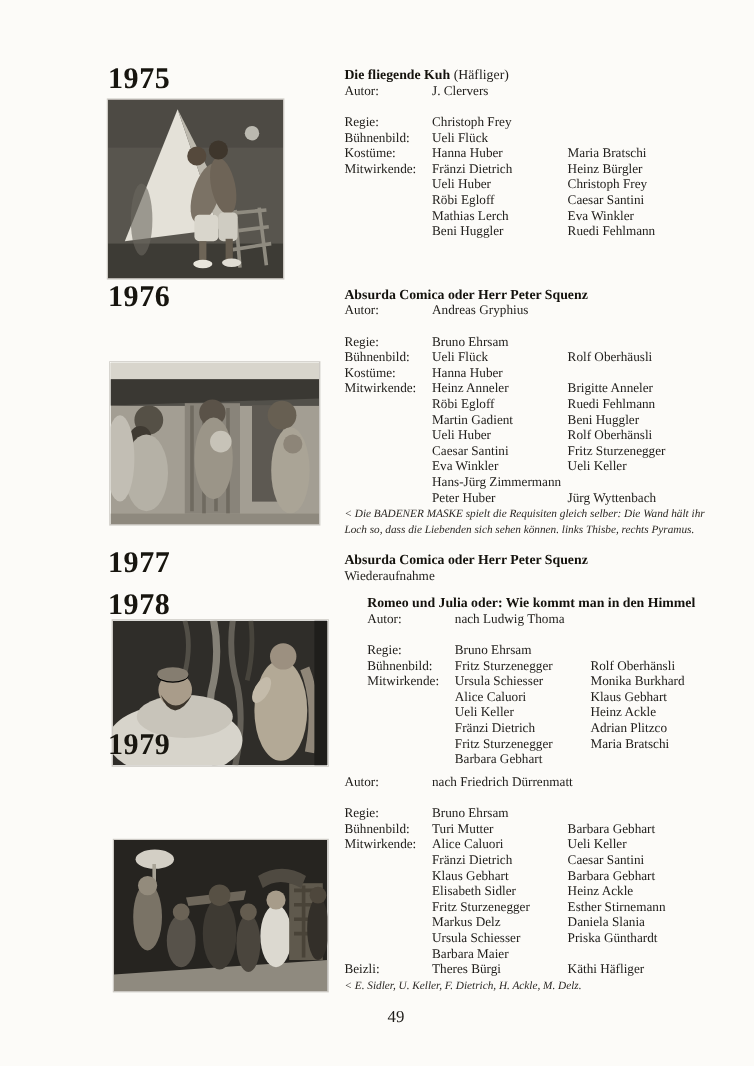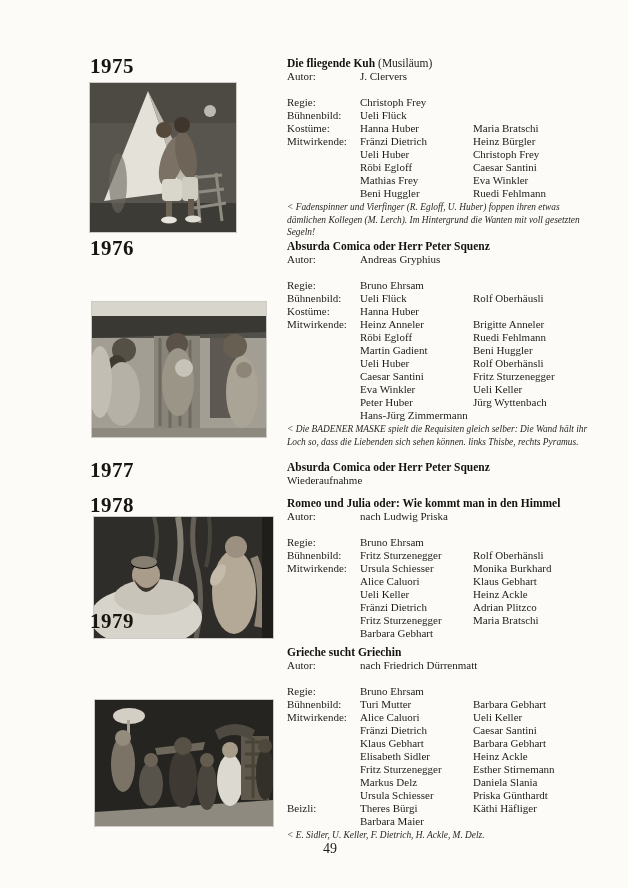--- a/index.html
+++ b/index.html
@@ -7,21 +7,21 @@
     width:628px;height:888px;
     background:#fbfaf7;
     font-family:"Liberation Serif","DejaVu Serif",serif;
     color:#1e1c19;
     position:relative;
     overflow:hidden;
   }
   .page{position:absolute;inset:0;background:#fcfbf8;}
   .year{
     position:absolute;left:90px;
-    font-size:21px;font-weight:bold;letter-spacing:0.5px;
+    font-size:25px;font-weight:bold;letter-spacing:0.5px;
     color:#17150f;margin:0;line-height:22px;
   }
   .details{
     position:absolute;left:287px;width:312px;
     font-size:11px;line-height:13px;
   }
   .title-line{font-size:11.5px;line-height:13px;height:13px;white-space:nowrap;}
   .title{font-weight:bold;color:#14120d;}
   .title-suffix{font-weight:normal;}
   .subtitle{line-height:13px;}
@@ -71,21 +71,21 @@
       <rect x="92" y="94" width="16" height="24" rx="4" fill="#cfccc2"></rect>
       <rect x="76" y="118" width="6" height="16" fill="#6e6557"></rect>
       <rect x="98" y="116" width="6" height="18" fill="#655c4f"></rect>
       <ellipse cx="79" cy="137" rx="8" ry="3.5" fill="#e8e5dc"></ellipse>
       <ellipse cx="103" cy="136" rx="8" ry="3.5" fill="#e0ddd4"></ellipse>
       <ellipse cx="28" cy="100" rx="9" ry="30" fill="#6a675f" opacity="0.6"></ellipse>
     </svg>
   </div>
 
   <div class="details" style="top:57px;">
-    <div class="title-line"><span class="title">Die fliegende Kuh</span><span class="title-suffix"> (Musiläum)</span></div>
+    <div class="title-line"><span class="title">Die fliegende Kuh</span><span class="title-suffix"> (Häfliger)</span></div>
     <div class="credits">
         <div class="credit-row">
           <span class="credit-label">Autor:</span>
           <span class="credit-c1">J. Clervers</span>
           <span class="credit-c2">&nbsp;</span>
         </div>
         <div class="credit-row">
           <span class="credit-label">&nbsp;</span>
           <span class="credit-c1">&nbsp;</span>
           <span class="credit-c2">&nbsp;</span>
@@ -115,30 +115,29 @@
           <span class="credit-c1">Ueli Huber</span>
           <span class="credit-c2">Christoph Frey</span>
         </div>
         <div class="credit-row">
           <span class="credit-label">&nbsp;</span>
           <span class="credit-c1">Röbi Egloff</span>
           <span class="credit-c2">Caesar Santini</span>
         </div>
         <div class="credit-row">
           <span class="credit-label">&nbsp;</span>
-          <span class="credit-c1">Mathias Frey</span>
+          <span class="credit-c1">Mathias Lerch</span>
           <span class="credit-c2">Eva Winkler</span>
         </div>
         <div class="credit-row">
           <span class="credit-label">&nbsp;</span>
           <span class="credit-c1">Beni Huggler</span>
           <span class="credit-c2">Ruedi Fehlmann</span>
         </div>
       </div>
-    <p class="caption">&lt; Fadenspinner und Vierfinger (R. Egloff, U. Huber) foppen ihren etwas dämlichen Kollegen (M. Lerch). Im Hintergrund die Wanten mit voll gesetzten Segeln!</p>
   </div>
 
   <h2 class="year" style="top:237px;">1976</h2>
 
   <div class="photo" style="left:92px;top:302px;width:174px;height:135px;">
     <svg width="174" height="135" viewBox="0 0 174 135">
       <rect width="174" height="135" fill="#a39e93"></rect>
       <rect y="0" width="174" height="14" fill="#d8d5cc"></rect>
       <rect y="14" width="174" height="22" fill="#3a3833"></rect>
       <path d="M0,36 L174,30 L174,36 Z" fill="#52504a"></path>
@@ -212,27 +211,27 @@
           <span class="credit-c1">Caesar Santini</span>
           <span class="credit-c2">Fritz Sturzenegger</span>
         </div>
         <div class="credit-row">
           <span class="credit-label">&nbsp;</span>
           <span class="credit-c1">Eva Winkler</span>
           <span class="credit-c2">Ueli Keller</span>
         </div>
         <div class="credit-row">
           <span class="credit-label">&nbsp;</span>
+          <span class="credit-c1">Hans-Jürg Zimmermann</span>
+          <span class="credit-c2">&nbsp;</span>
+        </div>
+        <div class="credit-row">
+          <span class="credit-label">&nbsp;</span>
           <span class="credit-c1">Peter Huber</span>
           <span class="credit-c2">Jürg Wyttenbach</span>
-        </div>
-        <div class="credit-row">
-          <span class="credit-label">&nbsp;</span>
-          <span class="credit-c1">Hans-Jürg Zimmermann</span>
-          <span class="credit-c2">&nbsp;</span>
         </div>
       </div>
     <p class="caption">&lt; Die BADENER MASKE spielt die Requisiten gleich selber: Die Wand hält ihr Loch so, dass die Liebenden sich sehen können. links Thisbe, rechts Pyramus.</p>
   </div>
 
   <h2 class="year" style="top:459px;">1977</h2>
 
   <div class="details" style="top:461px;">
     <div class="title-line"><span class="title">Absurda Comica oder Herr Peter Squenz</span><span class="title-suffix"></span></div>
     <div class="subtitle">Wiederaufnahme</div>
@@ -254,26 +253,26 @@
       <ellipse cx="50" cy="46" rx="13" ry="6" fill="#8d8covered"></ellipse>
       <ellipse cx="50" cy="45" rx="13" ry="6" fill="#857d70"></ellipse>
       <ellipse cx="140" cy="75" rx="22" ry="42" fill="#b3a996"></ellipse>
       <circle cx="142" cy="30" r="11" fill="#9c9080"></circle>
       <ellipse cx="124" cy="58" rx="6" ry="12" fill="#c4bbaa" transform="rotate(30 124 58)"></ellipse>
       <path d="M160,40 Q172,70 164,110" stroke="#8f8678" stroke-width="8" fill="none"></path>
       <rect x="168" y="0" width="11" height="121" fill="#1f1e1b"></rect>
     </svg>
   </div>
 
-  <div class="details" style="top:497px;">
+  <div class="details" style="top:497px;margin-left:19px;">
     <div class="title-line"><span class="title">Romeo und Julia oder: Wie kommt man in den Himmel</span><span class="title-suffix"></span></div>
     <div class="credits">
         <div class="credit-row">
           <span class="credit-label">Autor:</span>
-          <span class="credit-c1">nach Ludwig Priska</span>
+          <span class="credit-c1">nach Ludwig Thoma</span>
           <span class="credit-c2">&nbsp;</span>
         </div>
         <div class="credit-row">
           <span class="credit-label">&nbsp;</span>
           <span class="credit-c1">&nbsp;</span>
           <span class="credit-c2">&nbsp;</span>
         </div>
         <div class="credit-row">
           <span class="credit-label">Regie:</span>
           <span class="credit-c1">Bruno Ehrsam</span>
@@ -338,21 +337,20 @@
       <circle cx="135" cy="50" r="8" fill="#a79c8a"></circle>
       <rect x="146" y="36" width="28" height="64" fill="#5f594d"></rect>
       <path d="M150,42 H170 M150,54 H170 M150,66 H170 M150,78 H170 M158,38 V98" stroke="#494338" stroke-width="3" fill="none"></path>
       <ellipse cx="170" cy="74" rx="9" ry="26" fill="#332f29"></ellipse>
       <circle cx="170" cy="46" r="7" fill="#4e473c"></circle>
       <path d="M120,30 Q140,18 160,30 L156,40 Q138,30 124,40 Z" fill="#4f4a41"></path>
     </svg>
   </div>
 
   <div class="details" style="top:646px;">
-    <div class="title-line"><span class="title">Grieche sucht Griechin</span><span class="title-suffix"></span></div>
     <div class="credits">
         <div class="credit-row">
           <span class="credit-label">Autor:</span>
           <span class="credit-c1">nach Friedrich Dürrenmatt</span>
           <span class="credit-c2">&nbsp;</span>
         </div>
         <div class="credit-row">
           <span class="credit-label">&nbsp;</span>
           <span class="credit-c1">&nbsp;</span>
           <span class="credit-c2">&nbsp;</span>
@@ -396,28 +394,28 @@
           <span class="credit-label">&nbsp;</span>
           <span class="credit-c1">Markus Delz</span>
           <span class="credit-c2">Daniela Slania</span>
         </div>
         <div class="credit-row">
           <span class="credit-label">&nbsp;</span>
           <span class="credit-c1">Ursula Schiesser</span>
           <span class="credit-c2">Priska Günthardt</span>
         </div>
         <div class="credit-row">
+          <span class="credit-label">&nbsp;</span>
+          <span class="credit-c1">Barbara Maier</span>
+          <span class="credit-c2">&nbsp;</span>
+        </div>
+        <div class="credit-row">
           <span class="credit-label">Beizli:</span>
           <span class="credit-c1">Theres Bürgi</span>
           <span class="credit-c2">Käthi Häfliger</span>
         </div>
-        <div class="credit-row">
-          <span class="credit-label">&nbsp;</span>
-          <span class="credit-c1">Barbara Maier</span>
-          <span class="credit-c2">&nbsp;</span>
-        </div>
       </div>
     <p class="caption">&lt; E. Sidler, U. Keller, F. Dietrich, H. Ackle, M. Delz.</p>
   </div>
 
   <div class="page-number">49</div>
 
 </div>
 
 </body></html>

